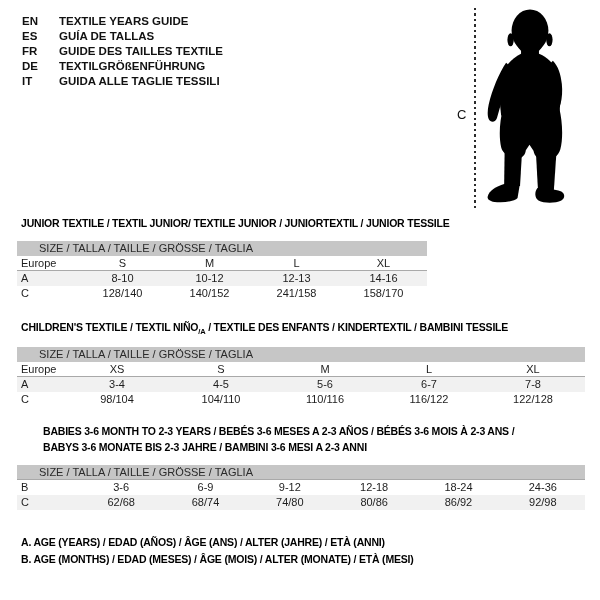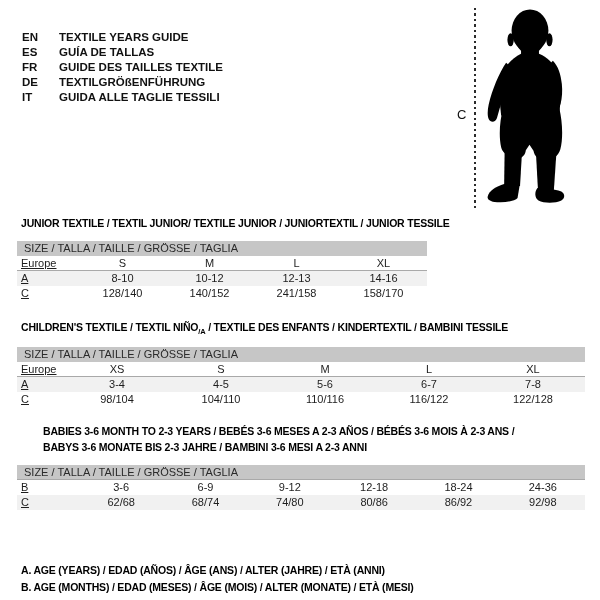--- a/index.html
+++ b/index.html
@@ -5,21 +5,21 @@
   html,body{margin:0;padding:0;}
   body{
     width:600px;height:600px;background:#ffffff;
     font-family:"Liberation Sans", sans-serif;
     color:#1d1d1d;position:relative;overflow:hidden;
     -webkit-font-smoothing:antialiased;
   }
   .sheet{position:absolute;inset:0;}
 
   
-  .langs{position:absolute;left:22px;top:30px;font-weight:bold;font-size:11.5px;line-height:15px;color:#111;}
+  .langs{position:absolute;left:22px;top:14px;font-weight:bold;font-size:11.5px;line-height:15px;color:#111;}
   .lang-row{display:flex;}
   .lang-row .code{width:37px;}
 
   
   .fig{position:absolute;left:455px;top:4px;width:140px;height:212px;}
   .dash{
     position:absolute;left:19px;top:4px;width:2px;height:200px;
     background:repeating-linear-gradient(to bottom,#2b2b2b 0 2.5px,transparent 2.5px 5.5px);
   }
   .cmark{position:absolute;left:2px;top:103px;font-size:13px;color:#111;}
@@ -30,30 +30,30 @@
   .title1{top:216px;}
   .title2{top:320px;}
   .title3{top:424px;white-space:normal;width:480px;margin-left:22px;}
   .subsz{font-size:7.5px;vertical-align:sub;}
 
   
   .t{position:absolute;left:17px;}
   .t1{top:241px;width:410px;}
   .t2{top:347px;width:568px;}
   .t3{top:465px;width:568px;}
-  .bar{height:15px;line-height:15px;background:#c6c6c6;color:#2a2a2a;font-size:11px;padding-left:7px;box-sizing:border-box;}
+  .bar{height:15px;line-height:15px;background:#c6c6c6;color:#2a2a2a;font-size:11px;padding-left:22px;box-sizing:border-box;}
   .row{display:flex;height:15px;line-height:15px;font-size:11px;color:#1d1d1d;box-sizing:border-box;}
-  .row .lc{width:62px;padding-left:4px;box-sizing:border-box;text-decoration:underline;}
+  .row .lc{width:62px;padding-left:4px;box-sizing:border-box;}
   .t2 .row .lc{width:48px;}
   .row .c{flex:1;text-align:center;}
   .rule{border-bottom:1px solid #a9a9a9;}
   .shade{background:#f1f1f1;}
 
   
-  .notes{position:absolute;left:21px;top:534px;font-weight:bold;font-size:10.5px;letter-spacing:-0.2px;line-height:17px;color:#000;white-space:nowrap;margin-top:28px;}
+  .notes{position:absolute;left:21px;top:534px;font-weight:bold;font-size:10.5px;letter-spacing:-0.2px;line-height:17px;color:#000;white-space:nowrap;}
 </style>
 </head>
 <body>
 
 <div class="sheet">
 
   <div class="langs">
     <div class="lang-row">
       <span class="code">EN</span>
       <span class="lab">TEXTILE YEARS GUIDE</span>

